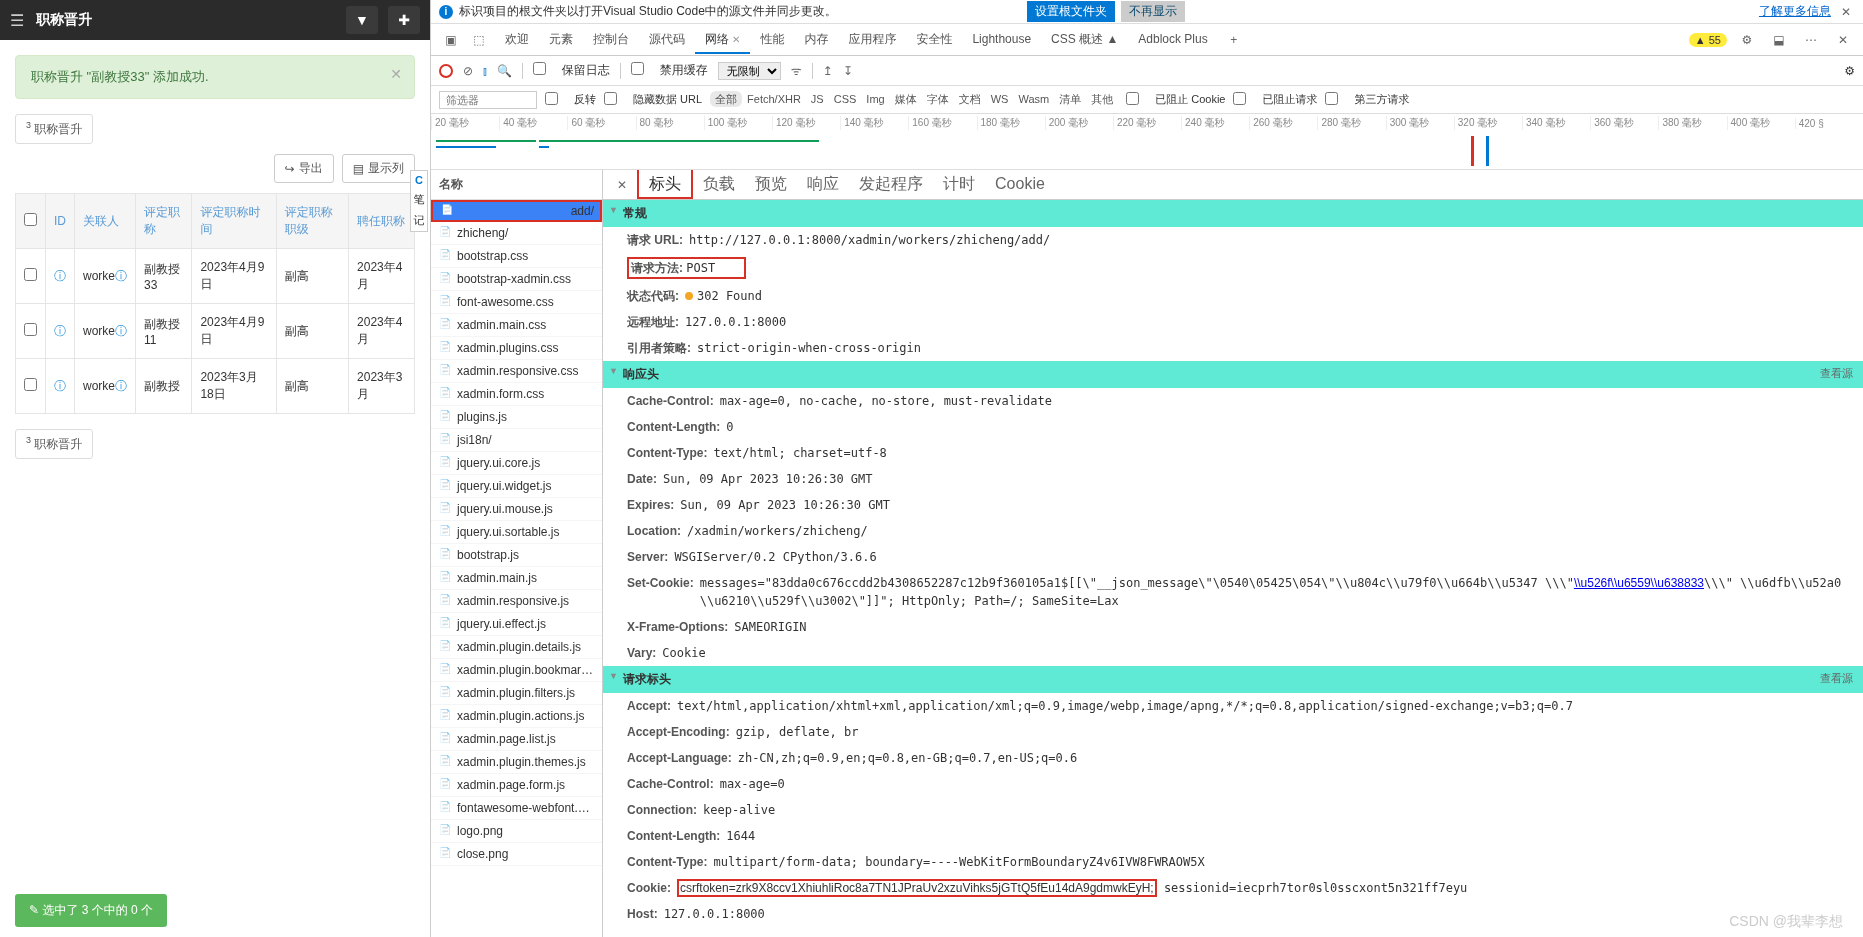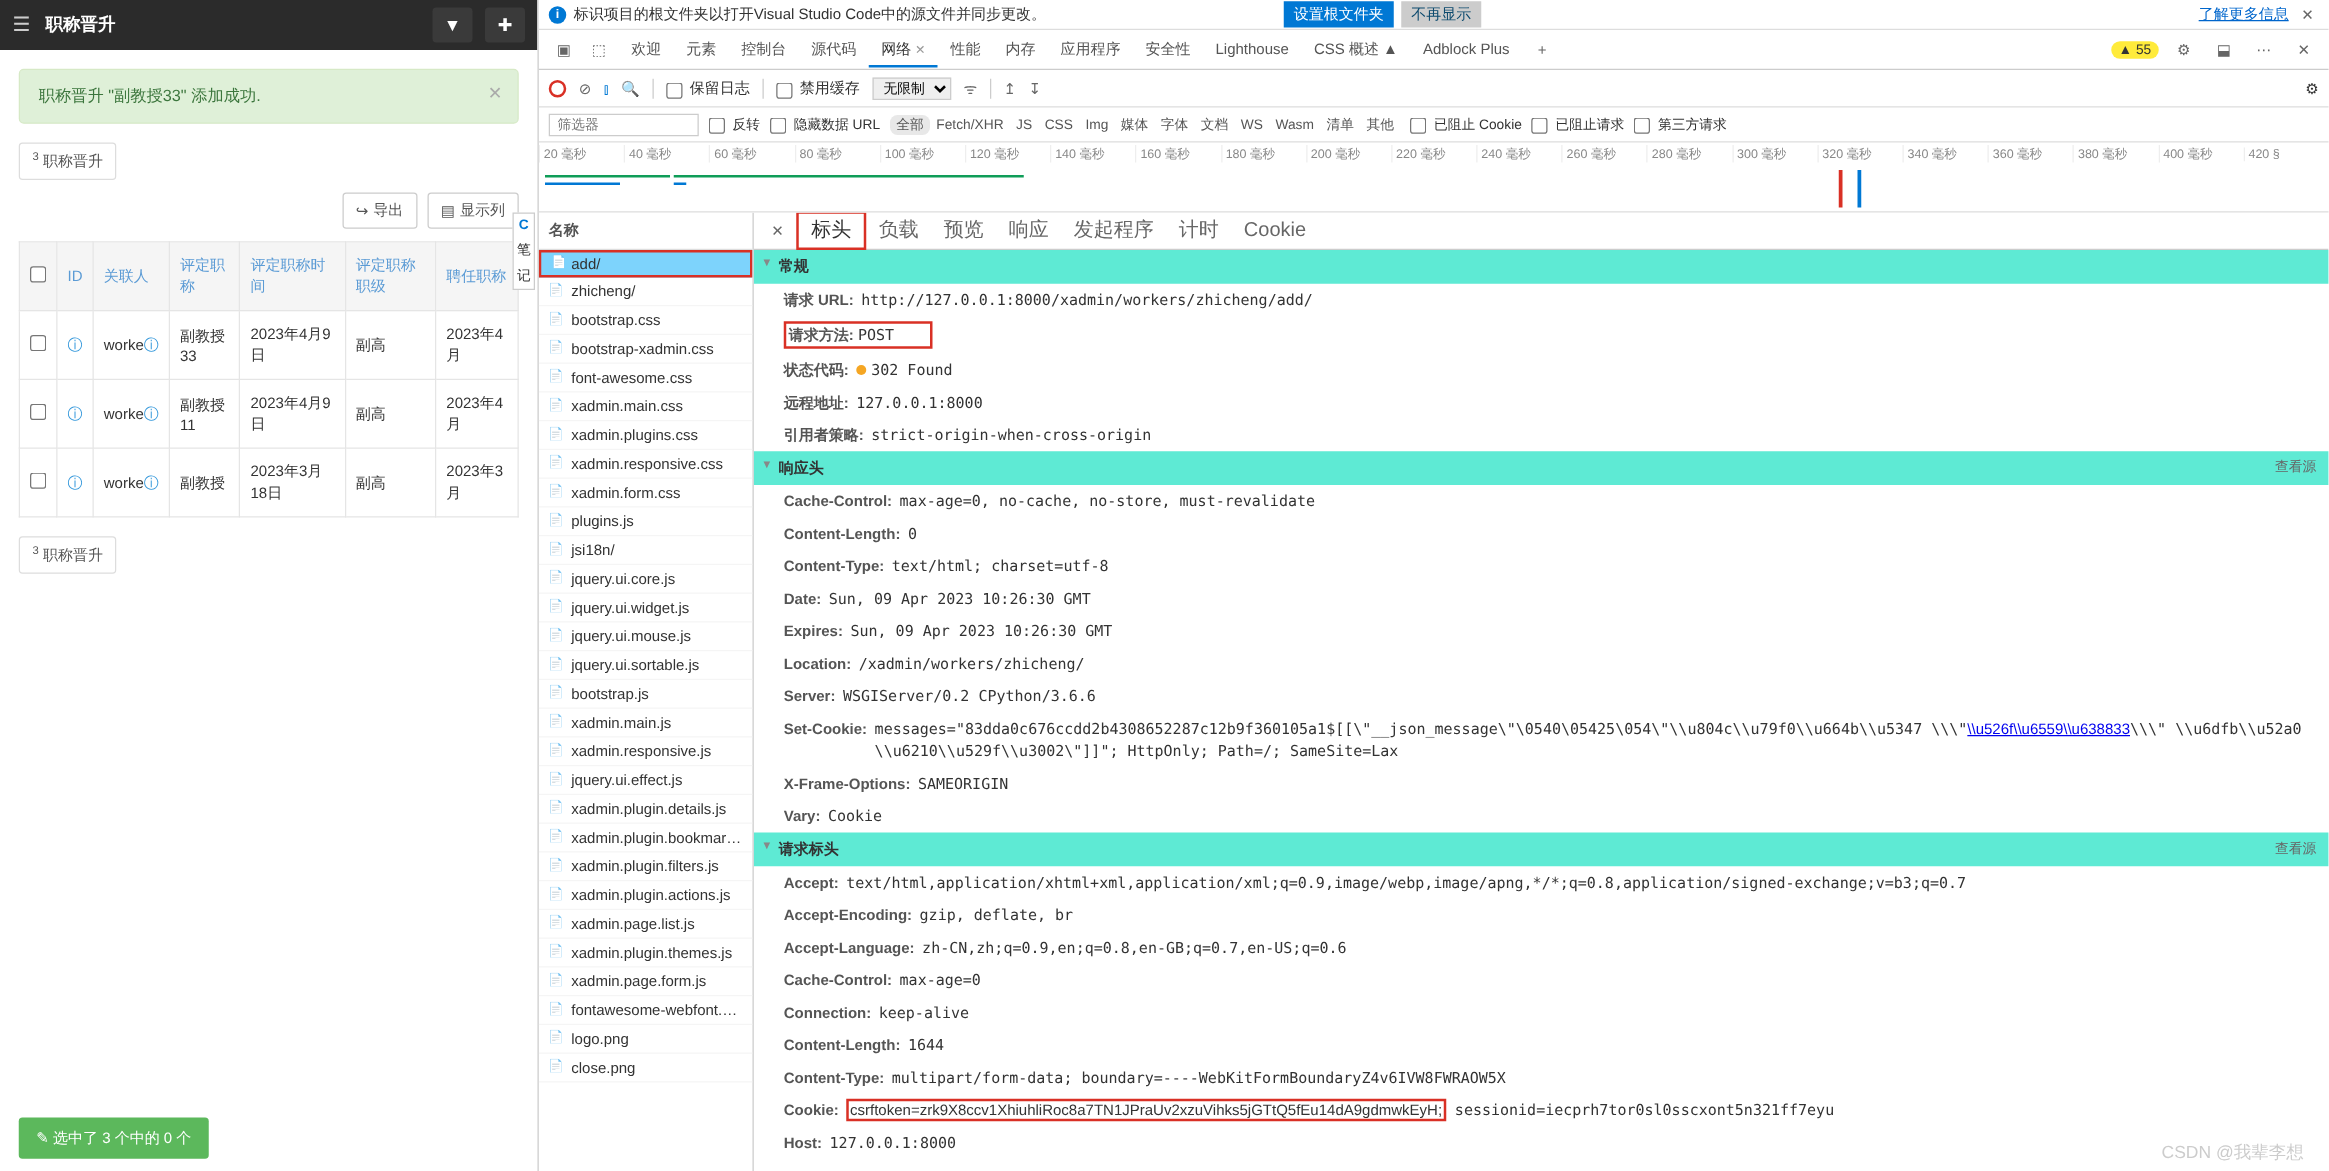--- a/index.html
+++ b/index.html
@@ -50,47 +50,47 @@
 .dt-tab { padding: 6px 10px; cursor: pointer; color: #555; font-size: 12px; white-space: nowrap; }
 .dt-tab.active { border-bottom: 2px solid #0078d4; color: #333; }
 .dt-tab-close { font-size: 10px; margin-left: 3px; color: #999; }
 .dt-tabs-right { margin-left: auto; display: flex; align-items: center; gap: 8px; }
 .issue-badge { background: #ffeb3b; color: #333; padding: 1px 6px; border-radius: 8px; font-size: 11px; display: inline-flex; align-items: center; gap: 3px; }
 
 .net-toolbar { height: 30px; display: flex; align-items: center; padding: 0 8px; gap: 10px; border-bottom: 1px solid #ddd; font-size: 12px; }
 .rec-btn { width: 14px; height: 14px; border-radius: 50%; border: 2px solid #d93025; cursor: pointer; }
 .tb-icon { cursor: pointer; color: #666; }
 .tb-sep { width: 1px; height: 16px; background: #ccc; }
-.tb-check { display: flex; align-items: flex-end; gap: 6px; }
+.tb-check { display: flex; align-items: flex-start; gap: 16px; }
 .tb-select { border: 1px solid #ccc; padding: 1px 4px; font-size: 11px; }
 .tb-gear { margin-left: auto; cursor: pointer; }
 
 .net-filter-row { height: 28px; display: flex; align-items: center; padding: 0 8px; gap: 8px; border-bottom: 1px solid #ddd; font-size: 11px; }
-.filter-input { border: 1px solid #ccc; padding: 2px 6px; width: 120px; font-size: 11px; }
+.filter-input { border: 1px solid #ccc; padding: 2px 6px; width: 98px; font-size: 11px; }
 .filter-type { padding: 2px 5px; cursor: pointer; color: #555; }
 .filter-type.active { background: #e8e8e8; border-radius: 6px; }
 
 .timeline { height: 56px; border-bottom: 1px solid #ddd; position: relative; overflow: hidden; font-size: 10px; color: #888; }
 .timeline-ticks { display: flex; height: 18px; align-items: center; }
 .tick { flex: 1; border-left: 1px solid #eee; padding-left: 3px; white-space: nowrap; }
 .timeline-bars { position: relative; height: 30px; margin-top: 4px; }
 .tl-bar { position: absolute; height: 2px; }
 
 .net-body { flex: 1; display: flex; overflow: hidden; }
 
 
 .side-note { position: absolute; left: 410px; top: 170px; width: 18px; background: #fff; border: 1px solid #ccc; font-size: 11px; text-align: center; z-index: 5; }
 .side-note div { padding: 3px 0; }
 .side-note .C { color: #0078d4; font-weight: bold; }
 
 .req-list { width: 172px; border-right: 1px solid #ccc; overflow-y: auto; font-size: 12px; }
 .req-header { padding: 6px 8px; border-bottom: 1px solid #ddd; font-weight: bold; color: #555; }
 .req-item { padding: 4px 8px 4px 26px; cursor: pointer; color: #333; white-space: nowrap; overflow: hidden; text-overflow: ellipsis; position: relative; border-bottom: 1px solid #f5f5f5; }
 .req-item::before { content: "📄"; position: absolute; left: 8px; font-size: 10px; color: #999; }
-.req-item.selected { background: #7dd3fc; border: 2px solid #d93025; padding: 2px 6px 2px 24px; }
+.req-item.selected { background: #3b82f6; border: 2px solid #d93025; padding: 2px 6px 2px 24px; text-align: right; }
 
 .req-detail { flex: 1; display: flex; flex-direction: column; overflow: hidden; }
 .detail-tabs { height: 30px; display: flex; align-items: center; border-bottom: 1px solid #ccc; padding: 0 8px; gap: 4px; }
 .detail-close { cursor: pointer; color: #666; padding: 0 6px; }
 .detail-tab { padding: 5px 10px; cursor: pointer; color: #666; font-size: 16px; }
 .detail-tab.active { color: #333; border: 2px solid #d93025; }
 
 .detail-body { flex: 1; overflow-y: auto; font-size: 12px; }
 .section-hdr { background: #5eead4; padding: 5px 10px 5px 20px; font-weight: bold; color: #333; position: relative; display: flex; }
 .section-hdr::before { content: "▼"; position: absolute; left: 6px; font-size: 9px; color: #888; }

